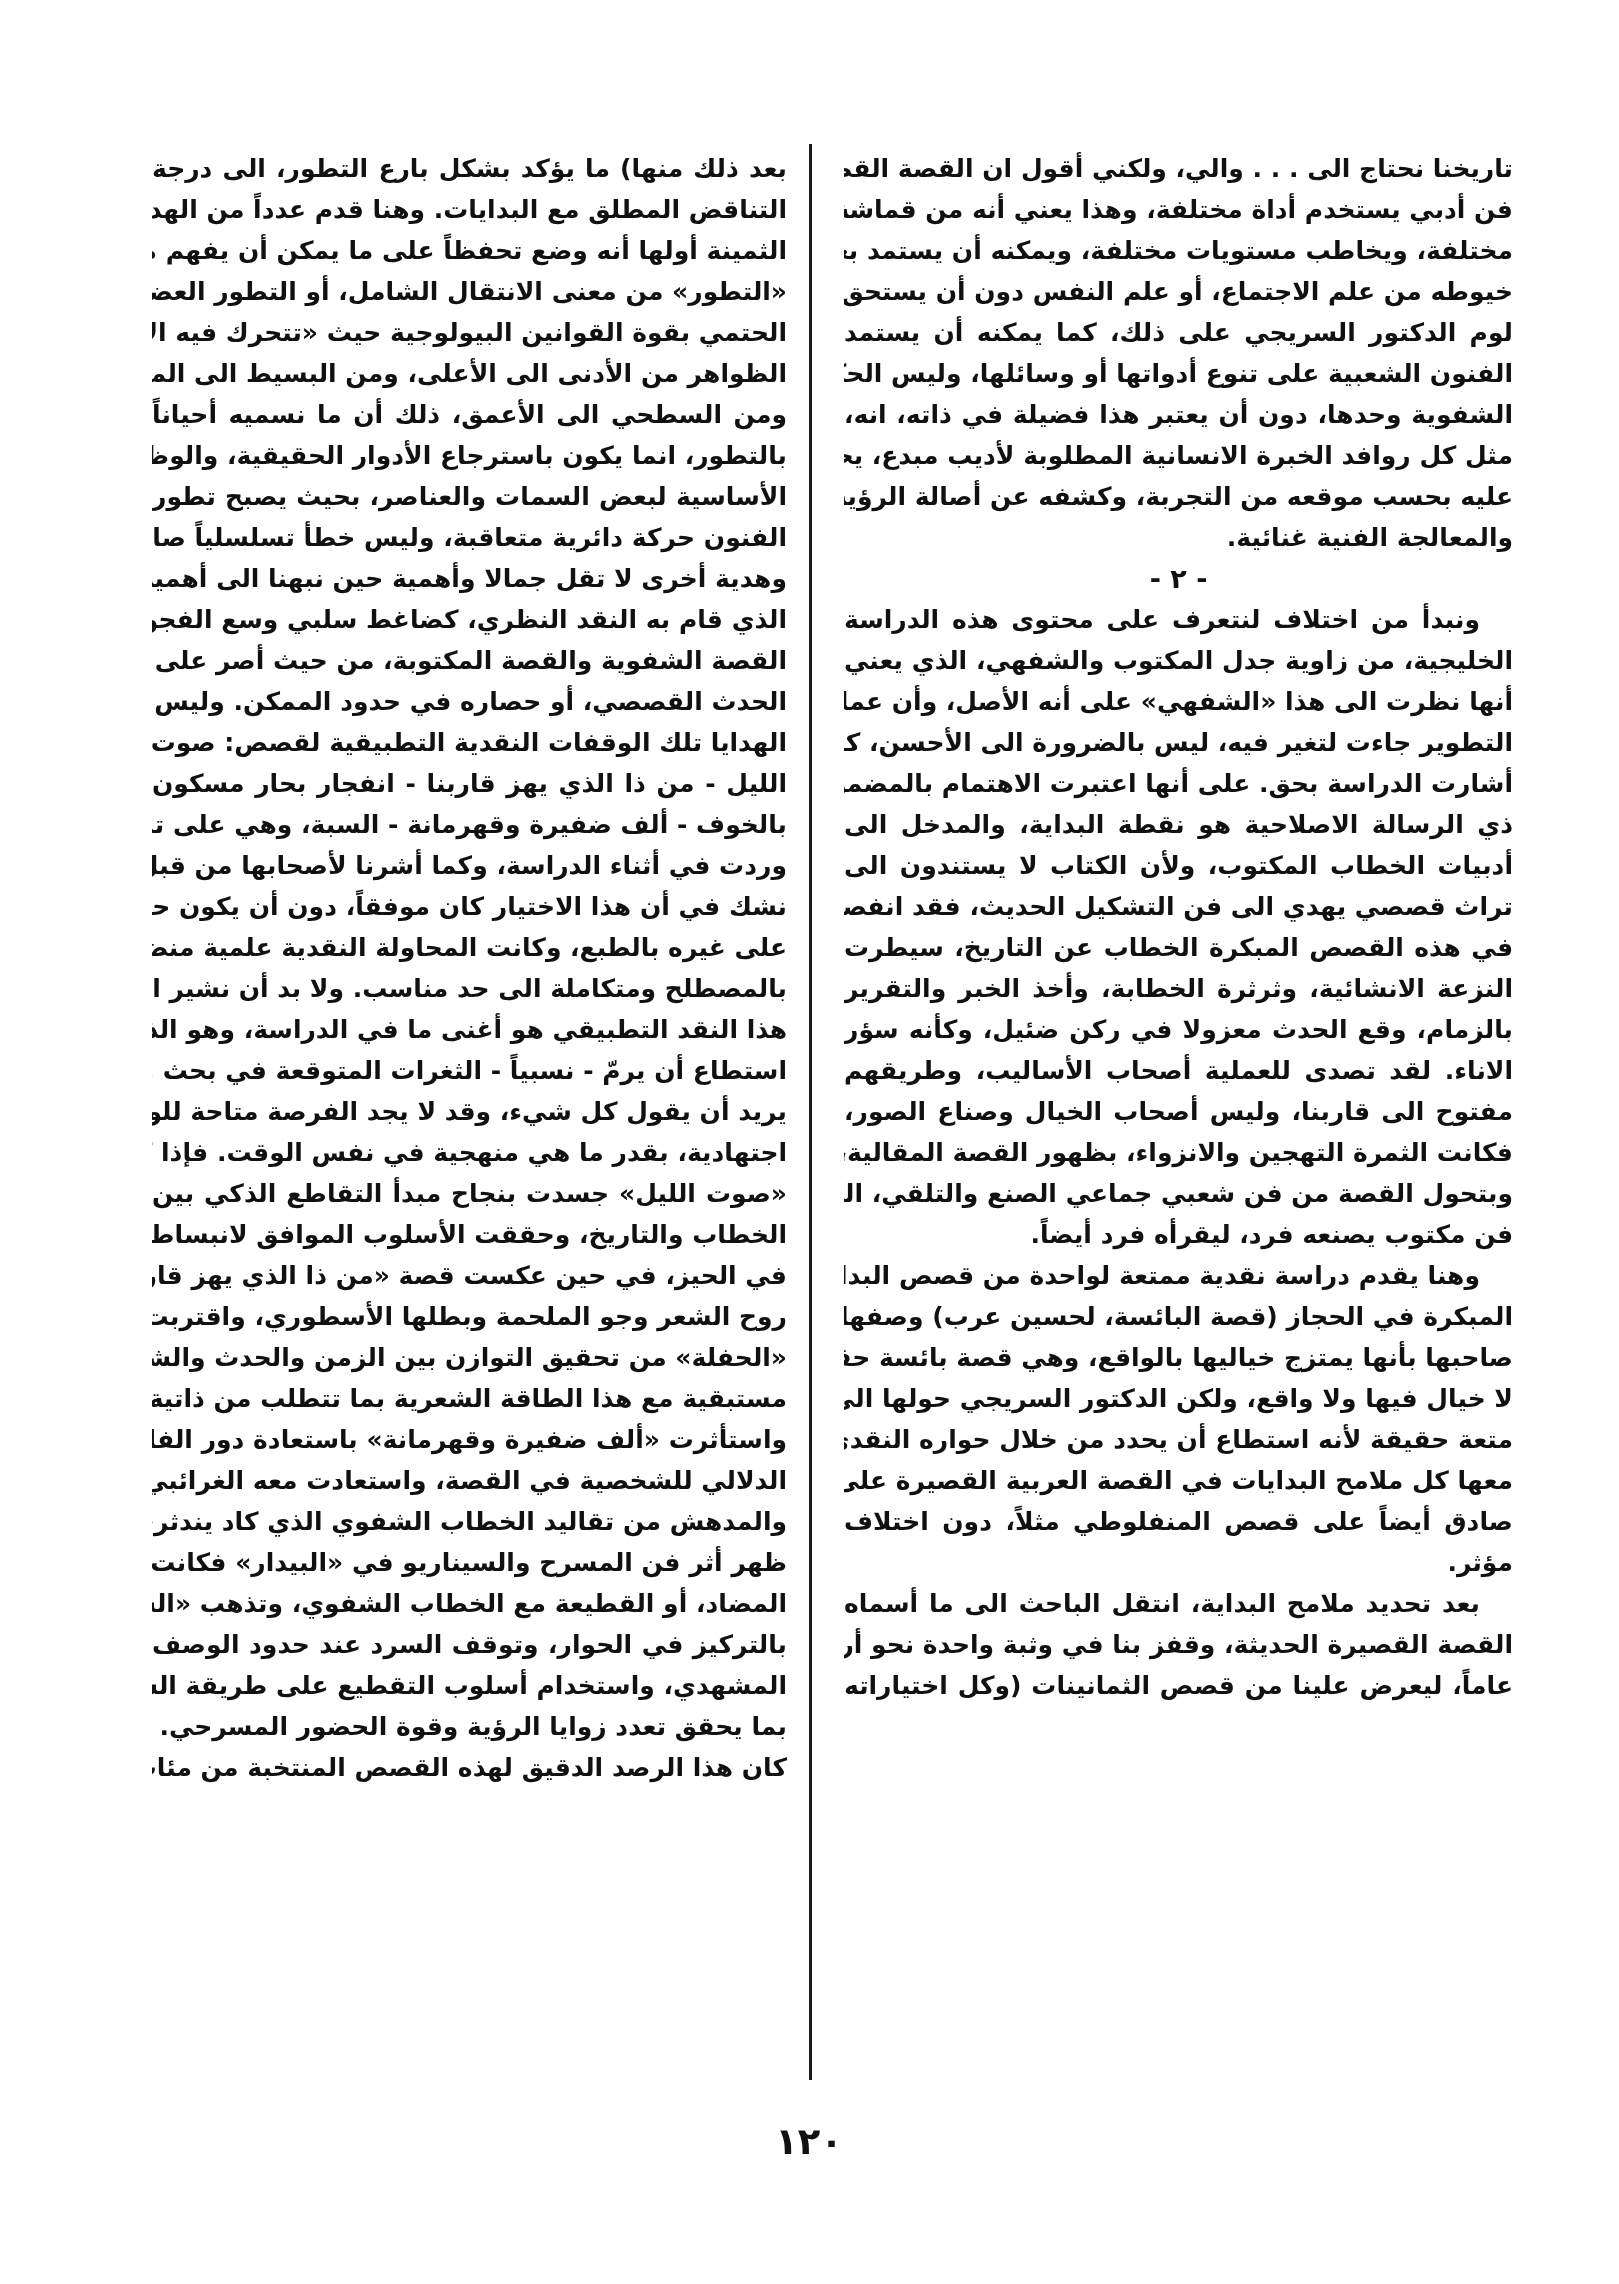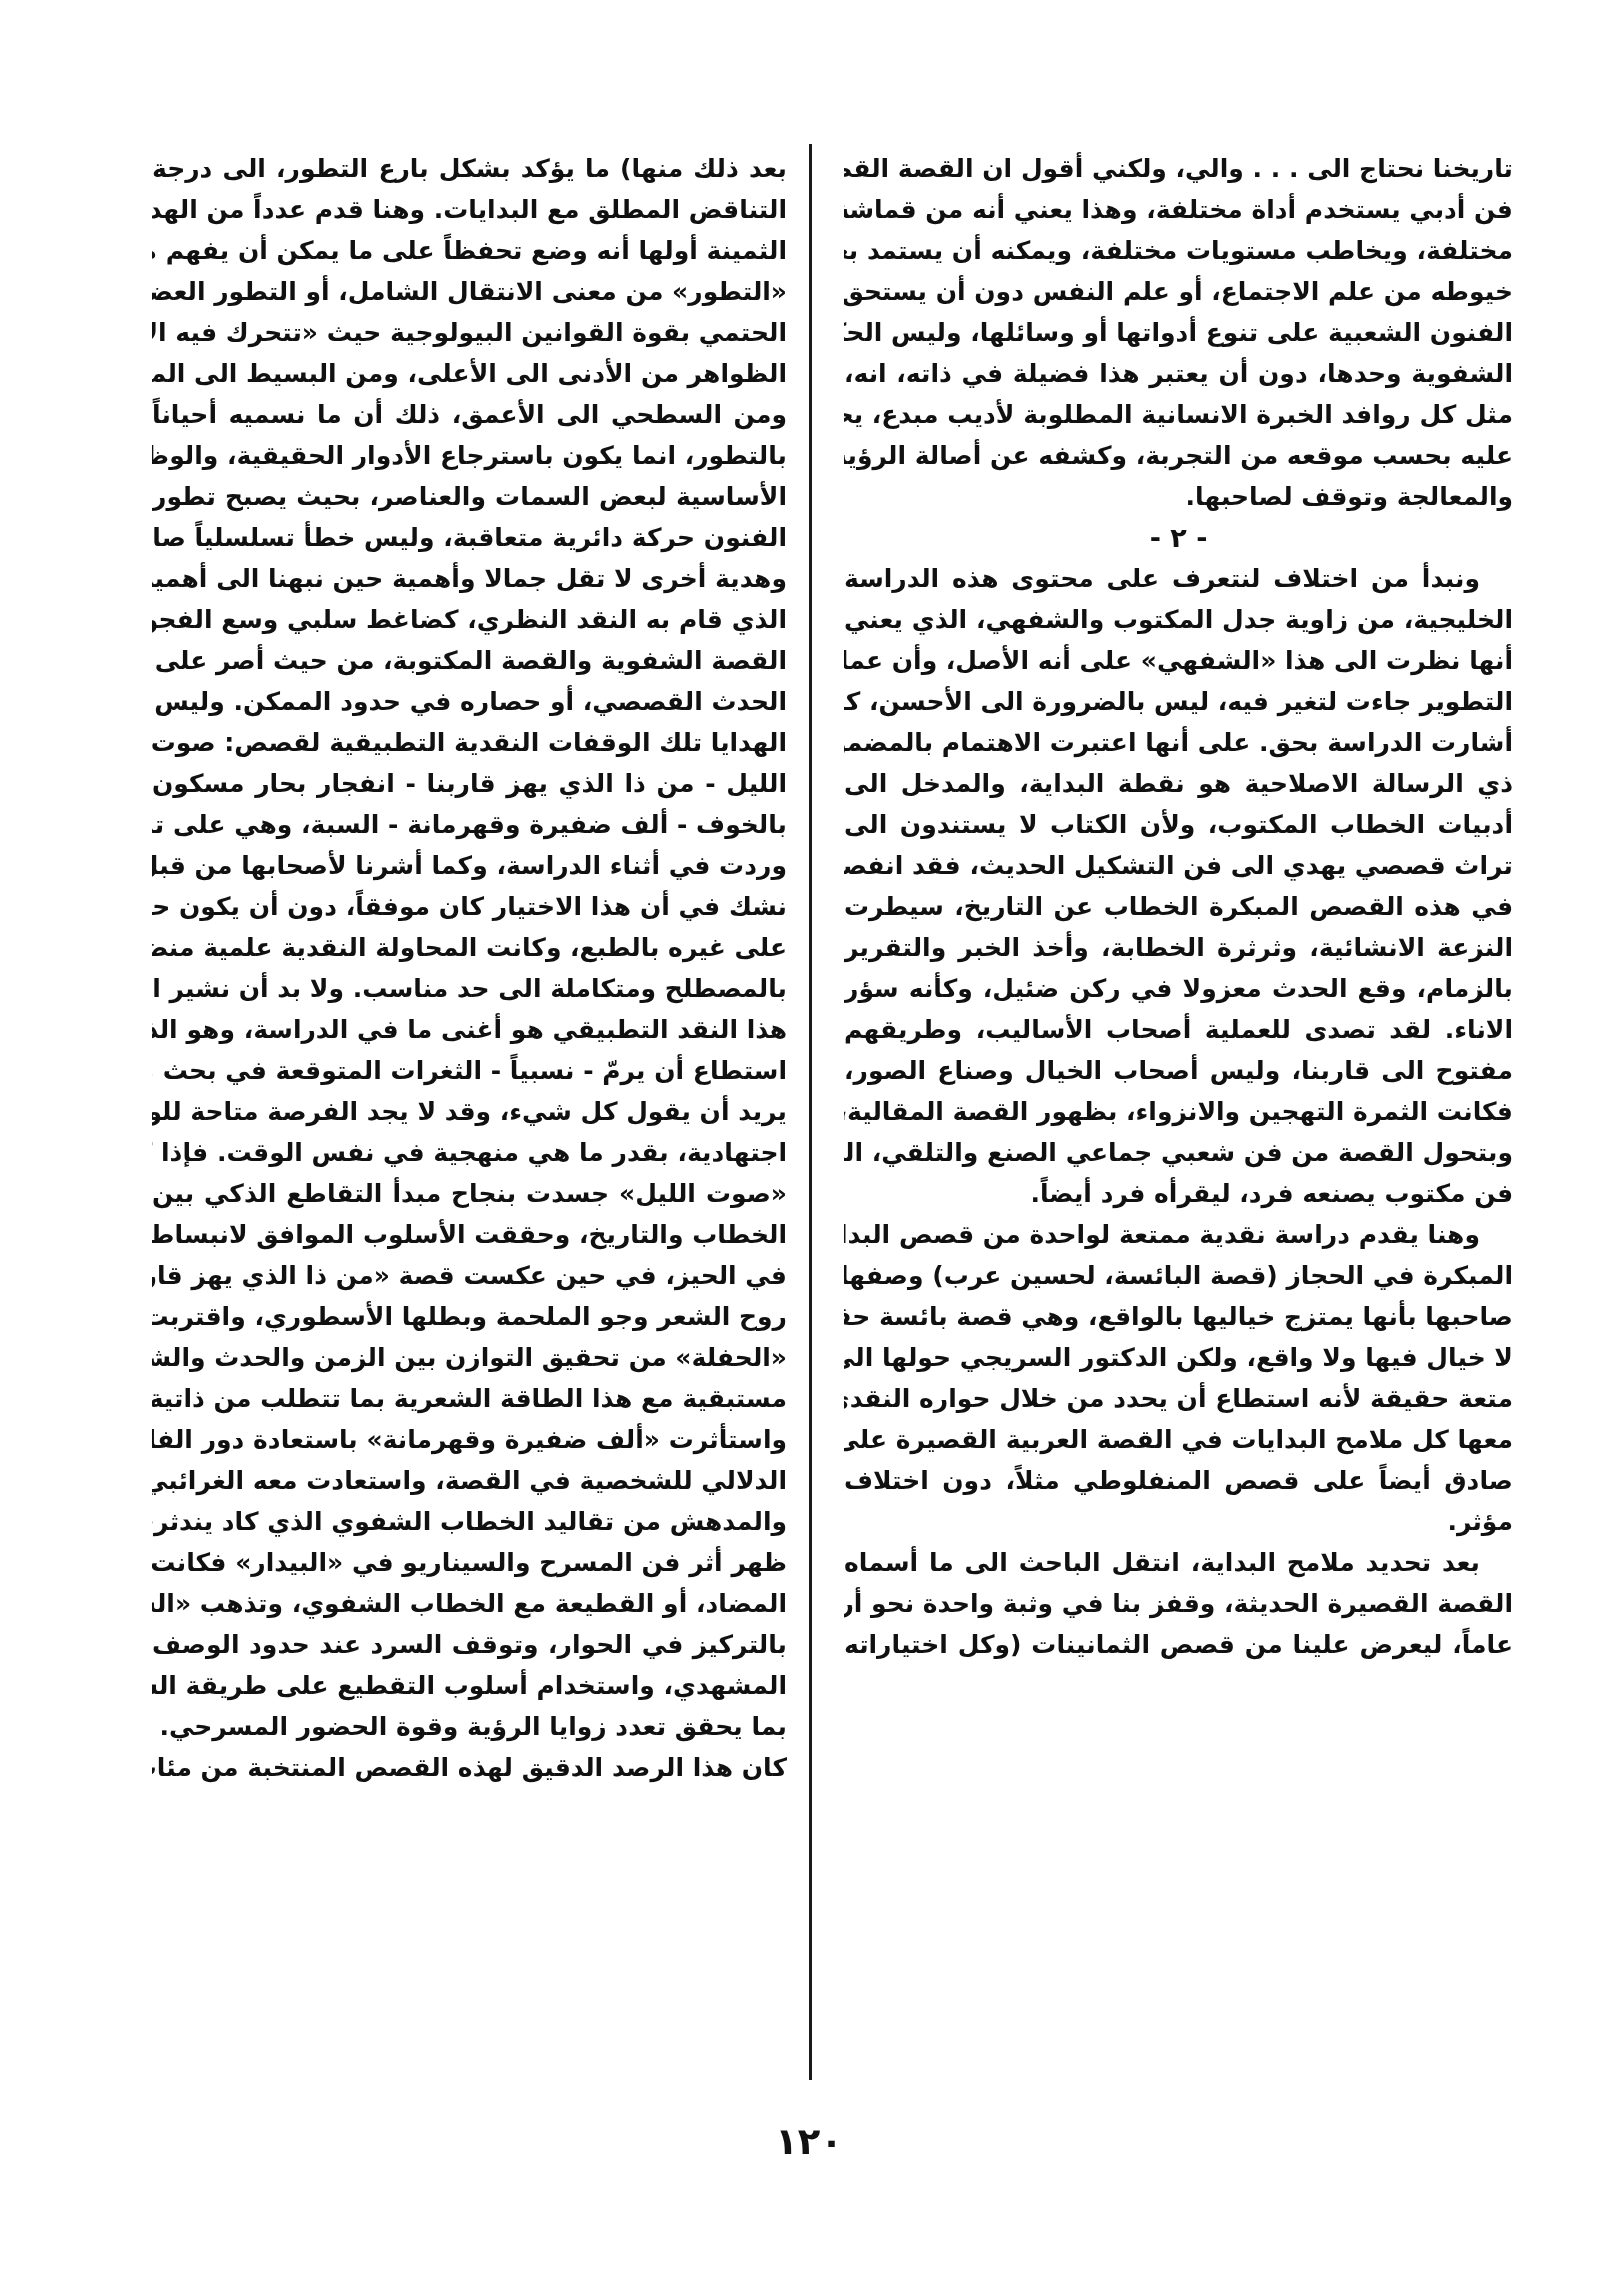--- a/index.html
+++ b/index.html
@@ -84,25 +84,26 @@
 <body>
 
 <div class="page">
 
   <div class="column right">
     <div>
         <span class="line">تاريخنا نحتاج الى . . . والي، ولكني أقول ان القصة القصيرة</span>
         <span class="line">فن أدبي يستخدم أداة مختلفة، وهذا يعني أنه من قماشة</span>
         <span class="line">مختلفة، ويخاطب مستويات مختلفة، ويمكنه أن يستمد بعض</span>
         <span class="line">خيوطه من علم الاجتماع، أو علم النفس دون أن يستحق</span>
+        <span class="line">لوم الدكتور السريجي على ذلك، كما يمكنه أن يستمد</span>
         <span class="line">الفنون الشعبية على تنوع أدواتها أو وسائلها، وليس الحكاية</span>
         <span class="line">الشفوية وحدها، دون أن يعتبر هذا فضيلة في ذاته، انه،</span>
         <span class="line">مثل كل روافد الخبرة الانسانية المطلوبة لأديب مبدع، يحكم</span>
         <span class="line">عليه بحسب موقعه من التجربة، وكشفه عن أصالة الرؤية</span>
-        <span class="line last">والمعالجة وتوقف لصاحبها.</span>
+        <span class="line last">والمعالجة الفنية غنائية.</span>
       </div>
     <div class="section-marker">- ٢ -</div>
     <div>
         <span class="line indent">ونبدأ من اختلاف لنتعرف على محتوى هذه الدراسة</span>
         <span class="line">الخليجية، من زاوية جدل المكتوب والشفهي، الذي يعني</span>
         <span class="line">أنها نظرت الى هذا «الشفهي» على أنه الأصل، وأن عملية</span>
         <span class="line">التطوير جاءت لتغير فيه، ليس بالضرورة الى الأحسن، كما</span>
         <span class="line">أشارت الدراسة بحق. على أنها اعتبرت الاهتمام بالمضمون</span>
         <span class="line">ذي الرسالة الاصلاحية هو نقطة البداية، والمدخل الى</span>
         <span class="line">أدبيات الخطاب المكتوب، ولأن الكتاب لا يستندون الى</span>

